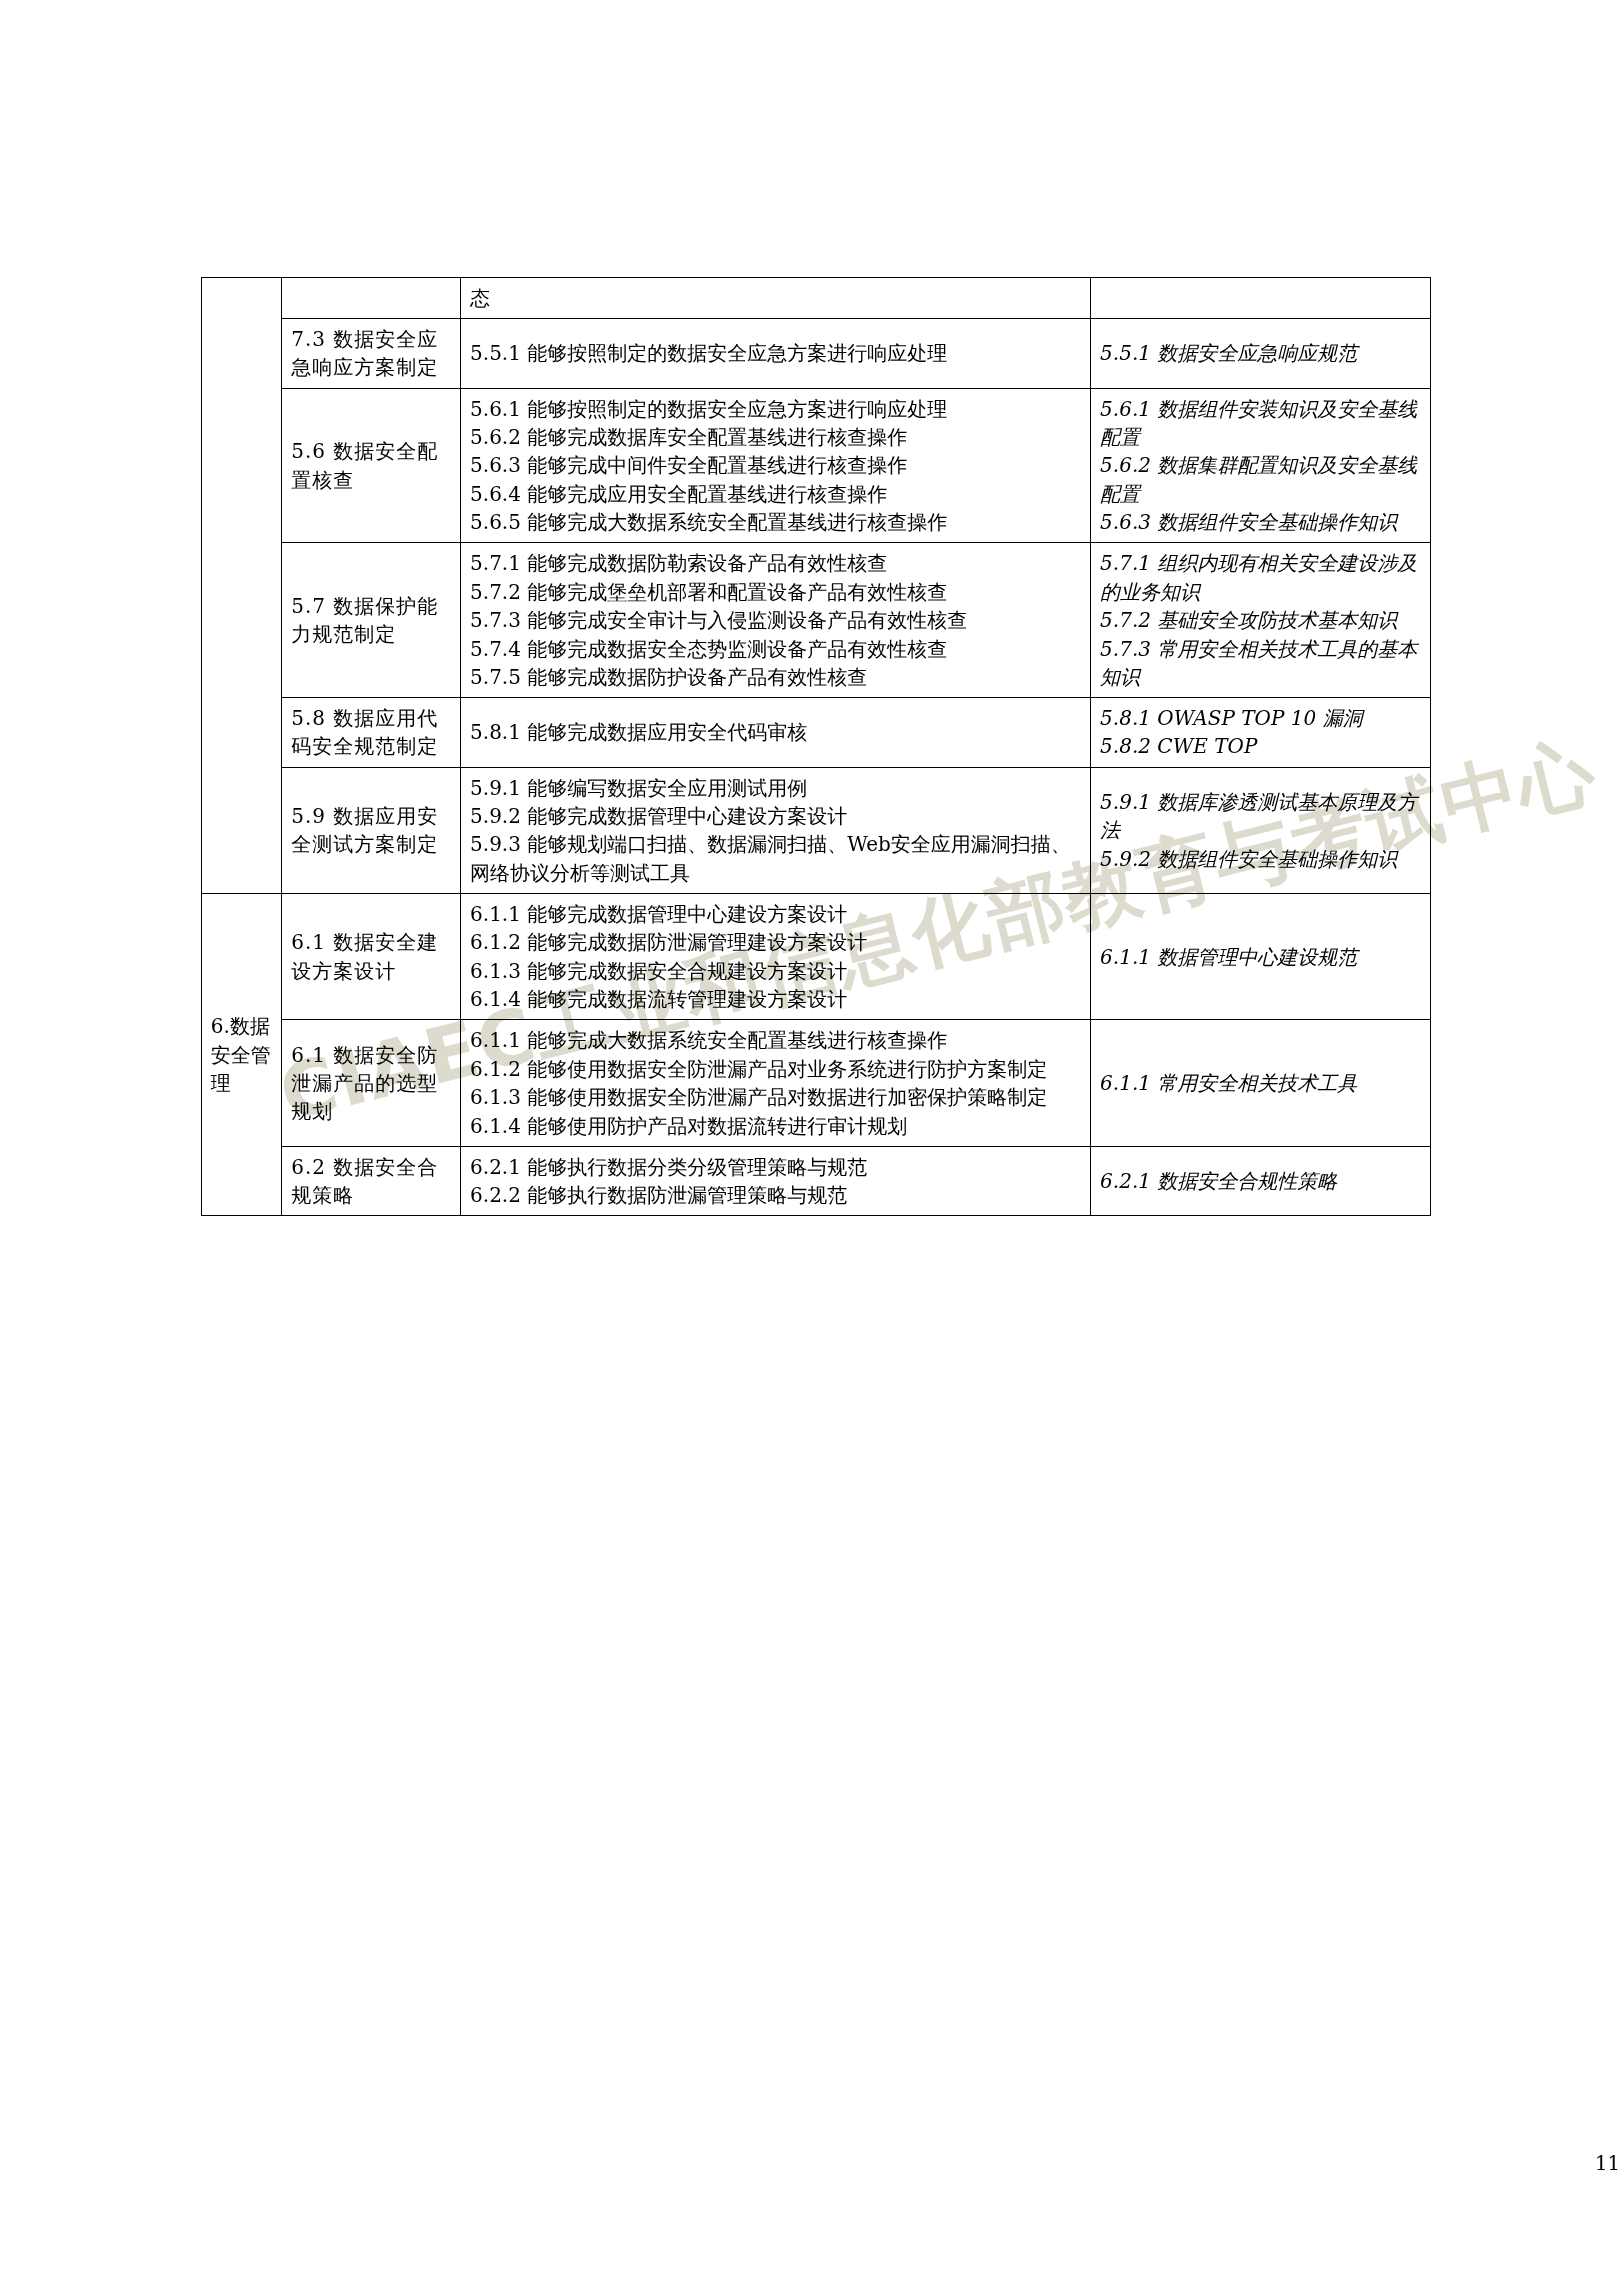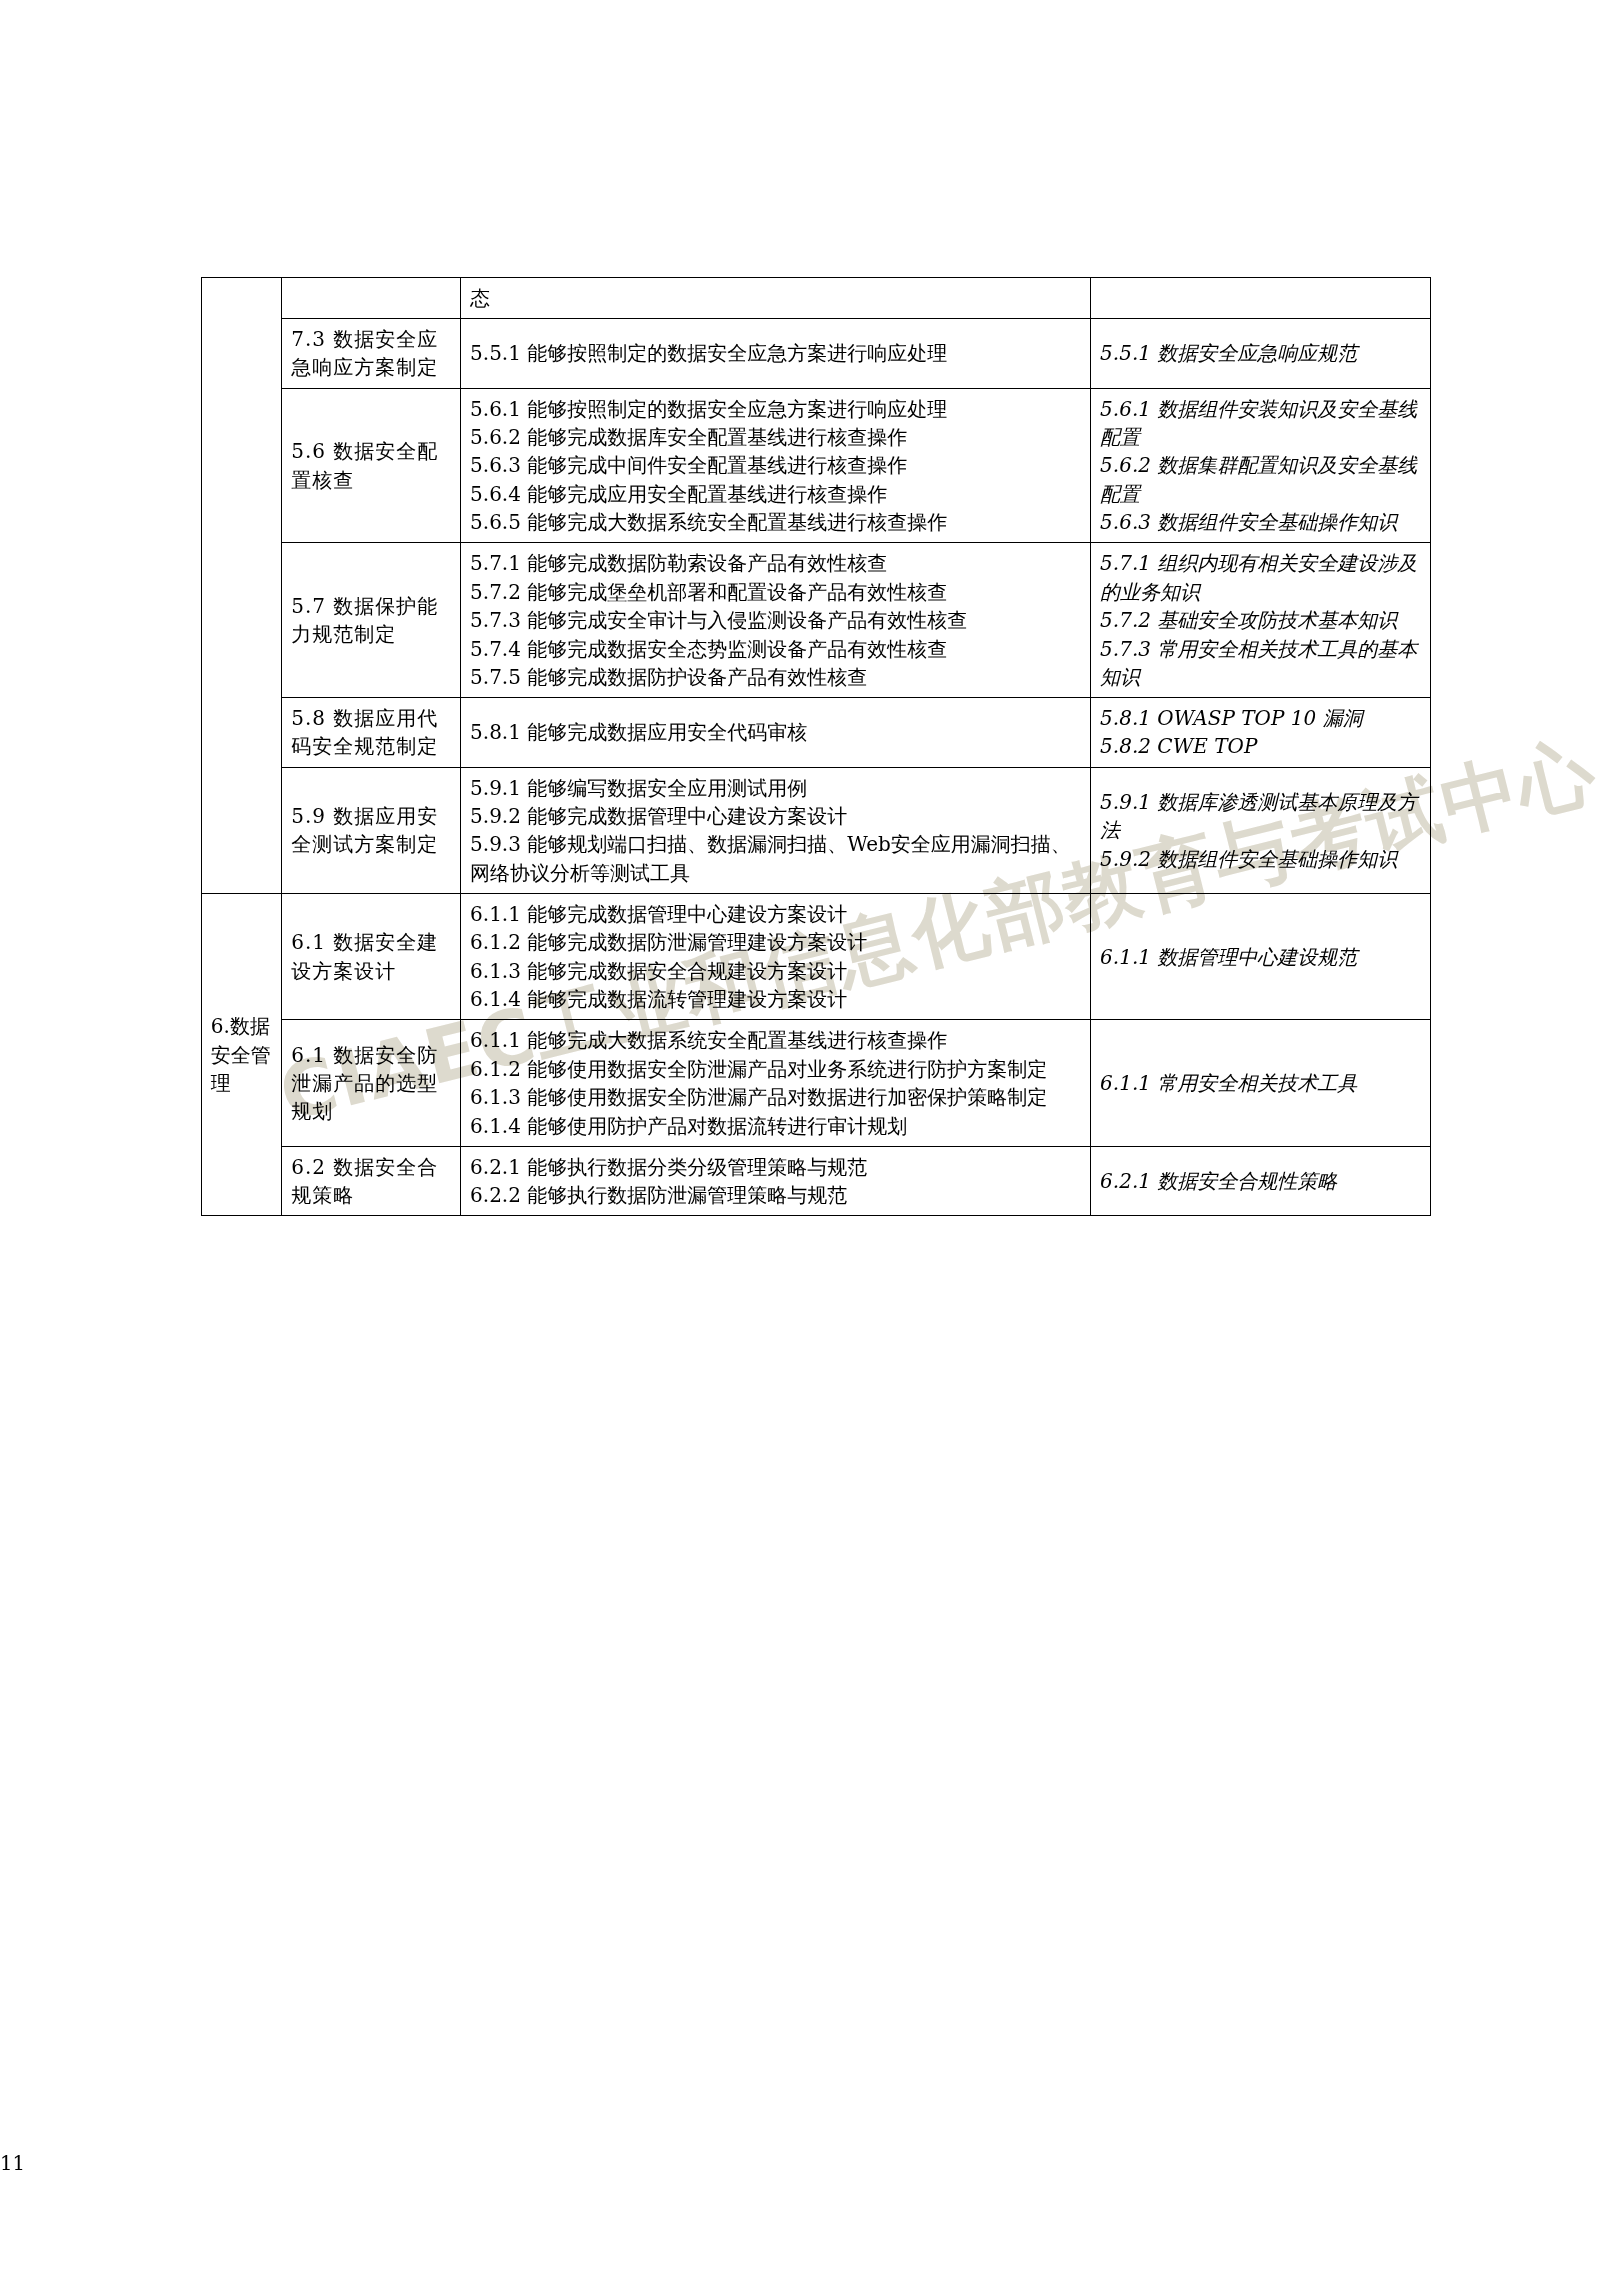--- a/index.html
+++ b/index.html
@@ -58,21 +58,21 @@
   td.c0 { width: 80px; text-align: left; }
   td.c1 { width: 178px; }
   td.c2 { width: 627px; }
   td.c3 { width: 338px; font-style: italic; }
   .cell-lines > div { white-space: normal; }
   .page-number {
     position: absolute;
     left: 0;
     top: 2152px;
     width: 1620px;
-    text-align: left;
+    text-align: right;
     font-size: 19.6px;
     font-family: "DejaVu Serif", "Liberation Serif", serif;
     z-index: 2;
   }
   .spaced { letter-spacing: 1px; }
 </style>
 </head>
 <body>
 
 <div class="page">

